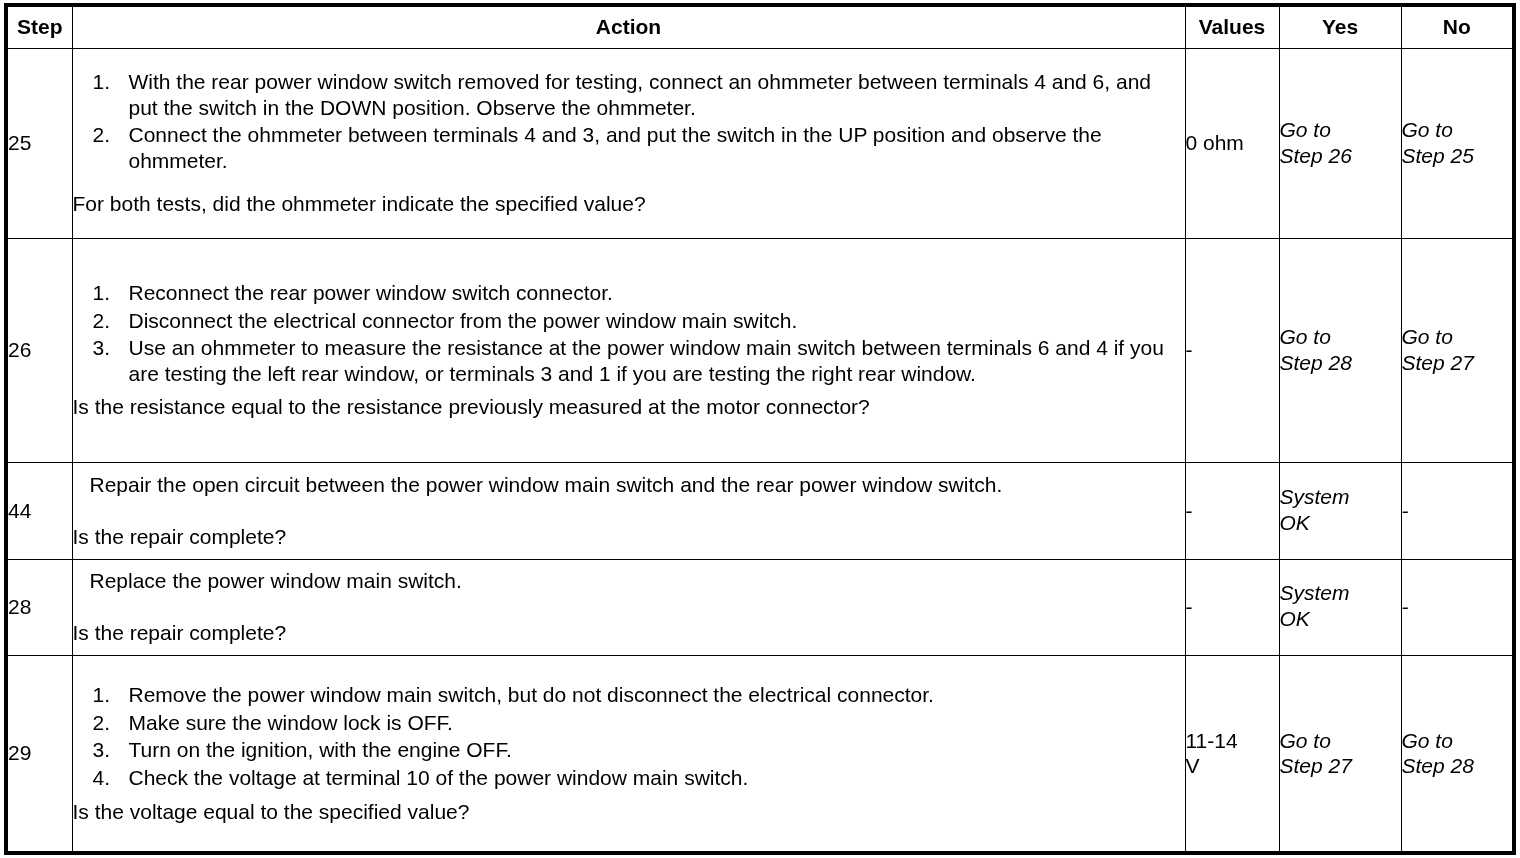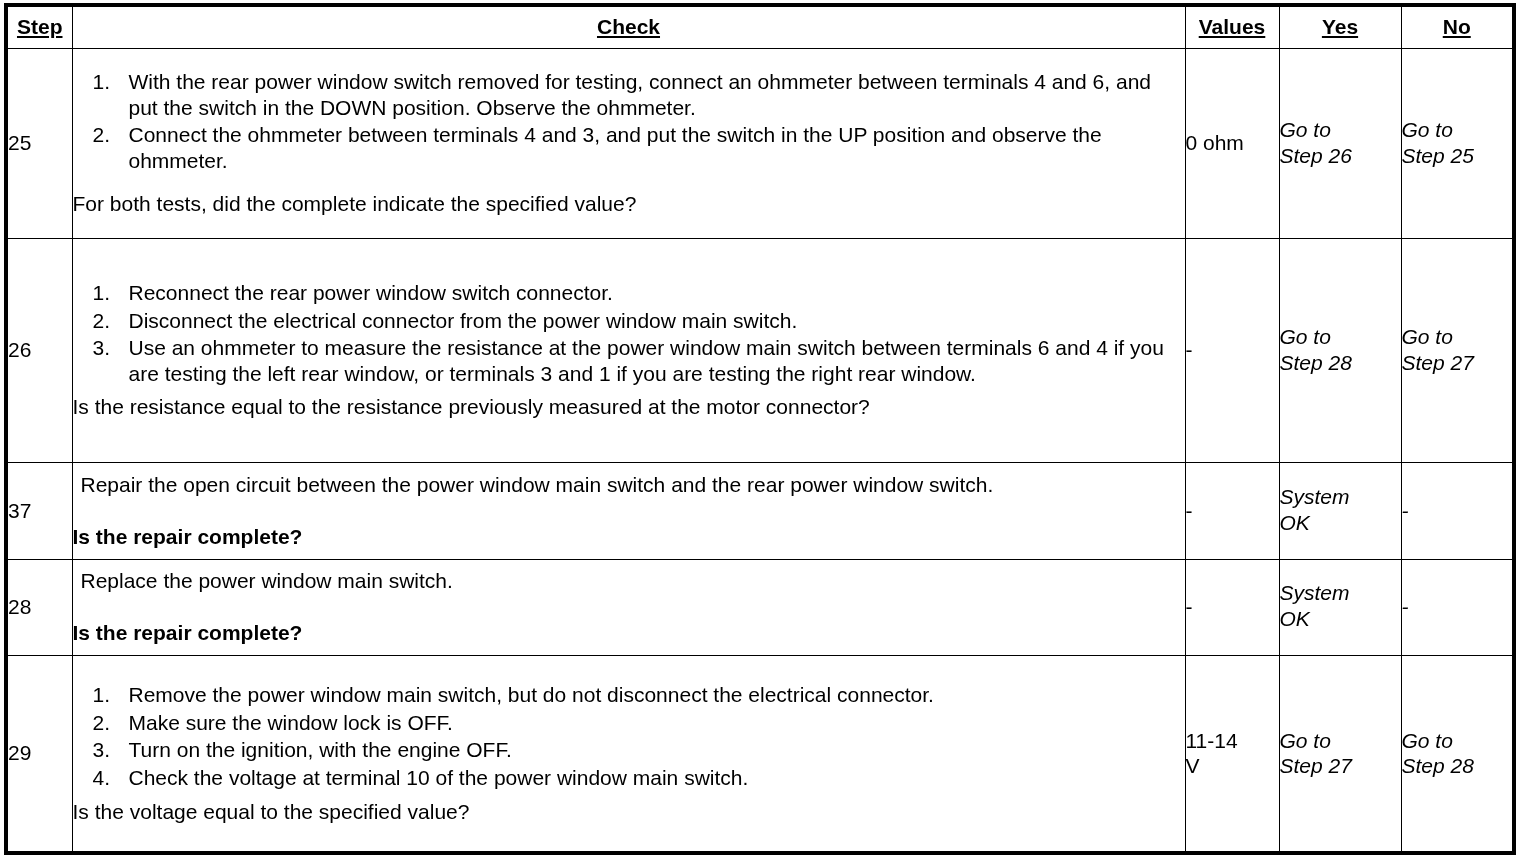--- a/index.html
+++ b/index.html
@@ -39,21 +39,21 @@
   table.diag th,
   table.diag td {
     border: 1.5px solid #000;
     padding: 0;
     vertical-align: middle;
     font-size: 21px;
     line-height: 1.22;
   }
 
   
-  thead tr { height: 43px; text-decoration: underline; }
+  thead tr { height: 43px; }
   thead th {
     text-align: center;
     font-weight: bold;
     font-size: 23px;
     border-bottom-width: 3px;
     padding: 1px 2px 3px 2px;
   }
 
   
   td.step {
@@ -81,27 +81,27 @@
   td.action .steps li .marker {
     position: absolute;
     left: 20px;
     top: 0;
     width: 34px;
   }
   td.action .question {
     margin-top: 4px;
     padding-left: 0;
   }
-  td.action .question.gap-lg { margin-top: 26px; font-weight: bold; }
+  td.action .question.gap-lg { margin-top: 26px; }
   td.action .question.gap-md { margin-top: 8px; }
   td.action .question.gap-sm { margin-top: 18px; }
 
   td.action .lead {
     margin: 0;
-    padding-left: 8px;
+    padding-left: 17px;
   }
 
   
   td.values {
     vertical-align: middle;
     padding: 2px;
   }
   td.values .vline { display: block; }
 
   
@@ -131,42 +131,42 @@
     <colgroup>
       <col class="c-step">
         <col class="c-action">
         <col class="c-values">
         <col class="c-yes">
         <col class="c-no">
     </colgroup>
     <thead>
       <tr>
         <th>Step</th>
-        <th>Check</th>
+        <th>Action</th>
         <th>Values</th>
         <th>Yes</th>
         <th>No</th>
       </tr>
     </thead>
     <tbody>
 
       <tr class="r25">
         <td class="step">25</td>
         <td class="action">
           <ol class="steps">
             <li>
               <span class="marker">1.</span>
               <span>With the rear power window switch removed for testing, connect an ohmmeter between terminals 4 and 6, and put the switch in the DOWN position. Observe the ohmmeter.</span>
             </li>
             <li>
               <span class="marker">2.</span>
               <span>Connect the ohmmeter between terminals 4 and 3, and put the switch in the UP position and observe the ohmmeter.</span>
             </li>
           </ol>
-          <div class="question gap-sm">For both tests, did the complete indicate the specified value?</div>
+          <div class="question gap-sm">For both tests, did the ohmmeter indicate the specified value?</div>
         </td>
         <td class="values">
           <span class="vline">0 ohm</span>
         </td>
         <td class="outcome">
           <span class="oline">Go to</span>
           <span class="oline">Step 26</span>
         </td>
         <td class="outcome">
           <span class="oline">Go to</span>
@@ -200,21 +200,21 @@
           <span class="oline">Go to</span>
           <span class="oline">Step 28</span>
         </td>
         <td class="outcome">
           <span class="oline">Go to</span>
           <span class="oline">Step 27</span>
         </td>
       </tr>
 
       <tr class="r27">
-        <td class="step">37</td>
+        <td class="step">44</td>
         <td class="action">
           <div class="lead">Repair the open circuit between the power window main switch and the rear power window switch.</div>
           <div class="question gap-lg">Is the repair complete?</div>
         </td>
         <td class="values">
           <span class="vline">-</span>
         </td>
         <td class="outcome mid">
           <span class="oline">System</span>
           <span class="oline">OK</span>

